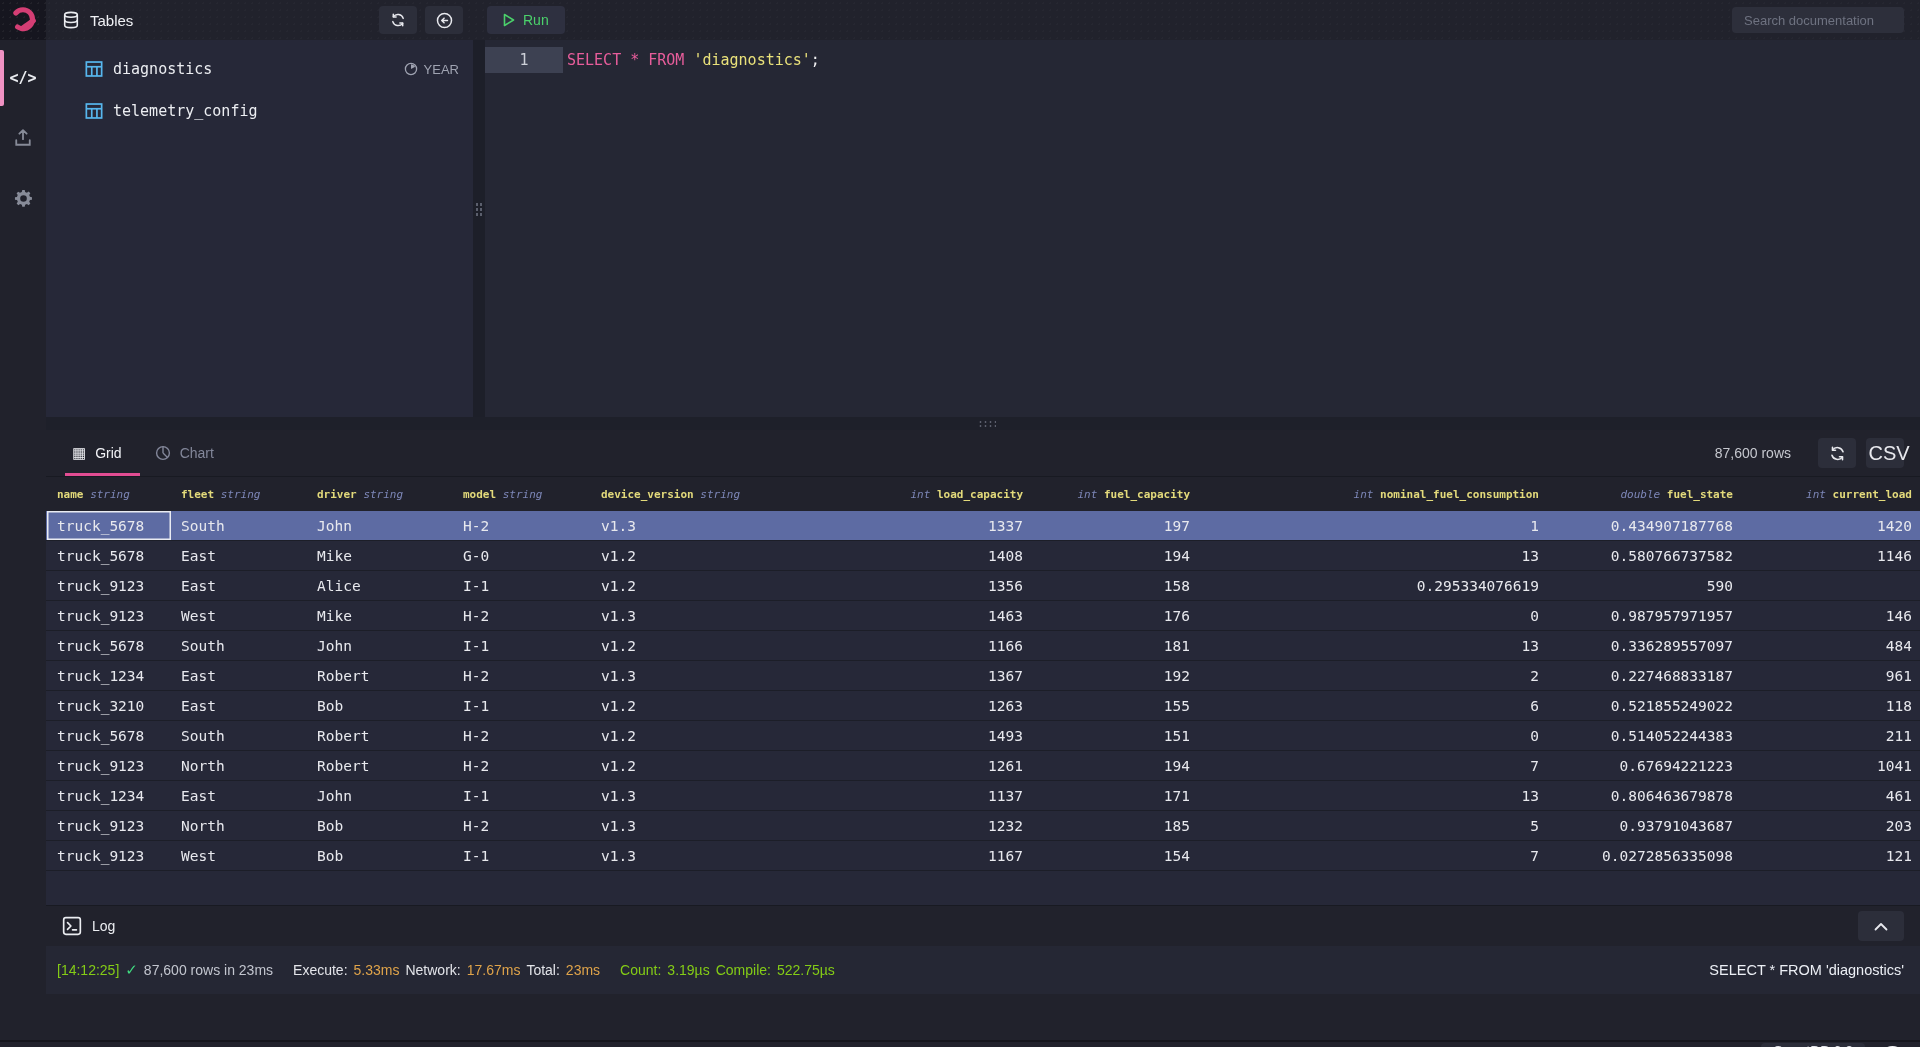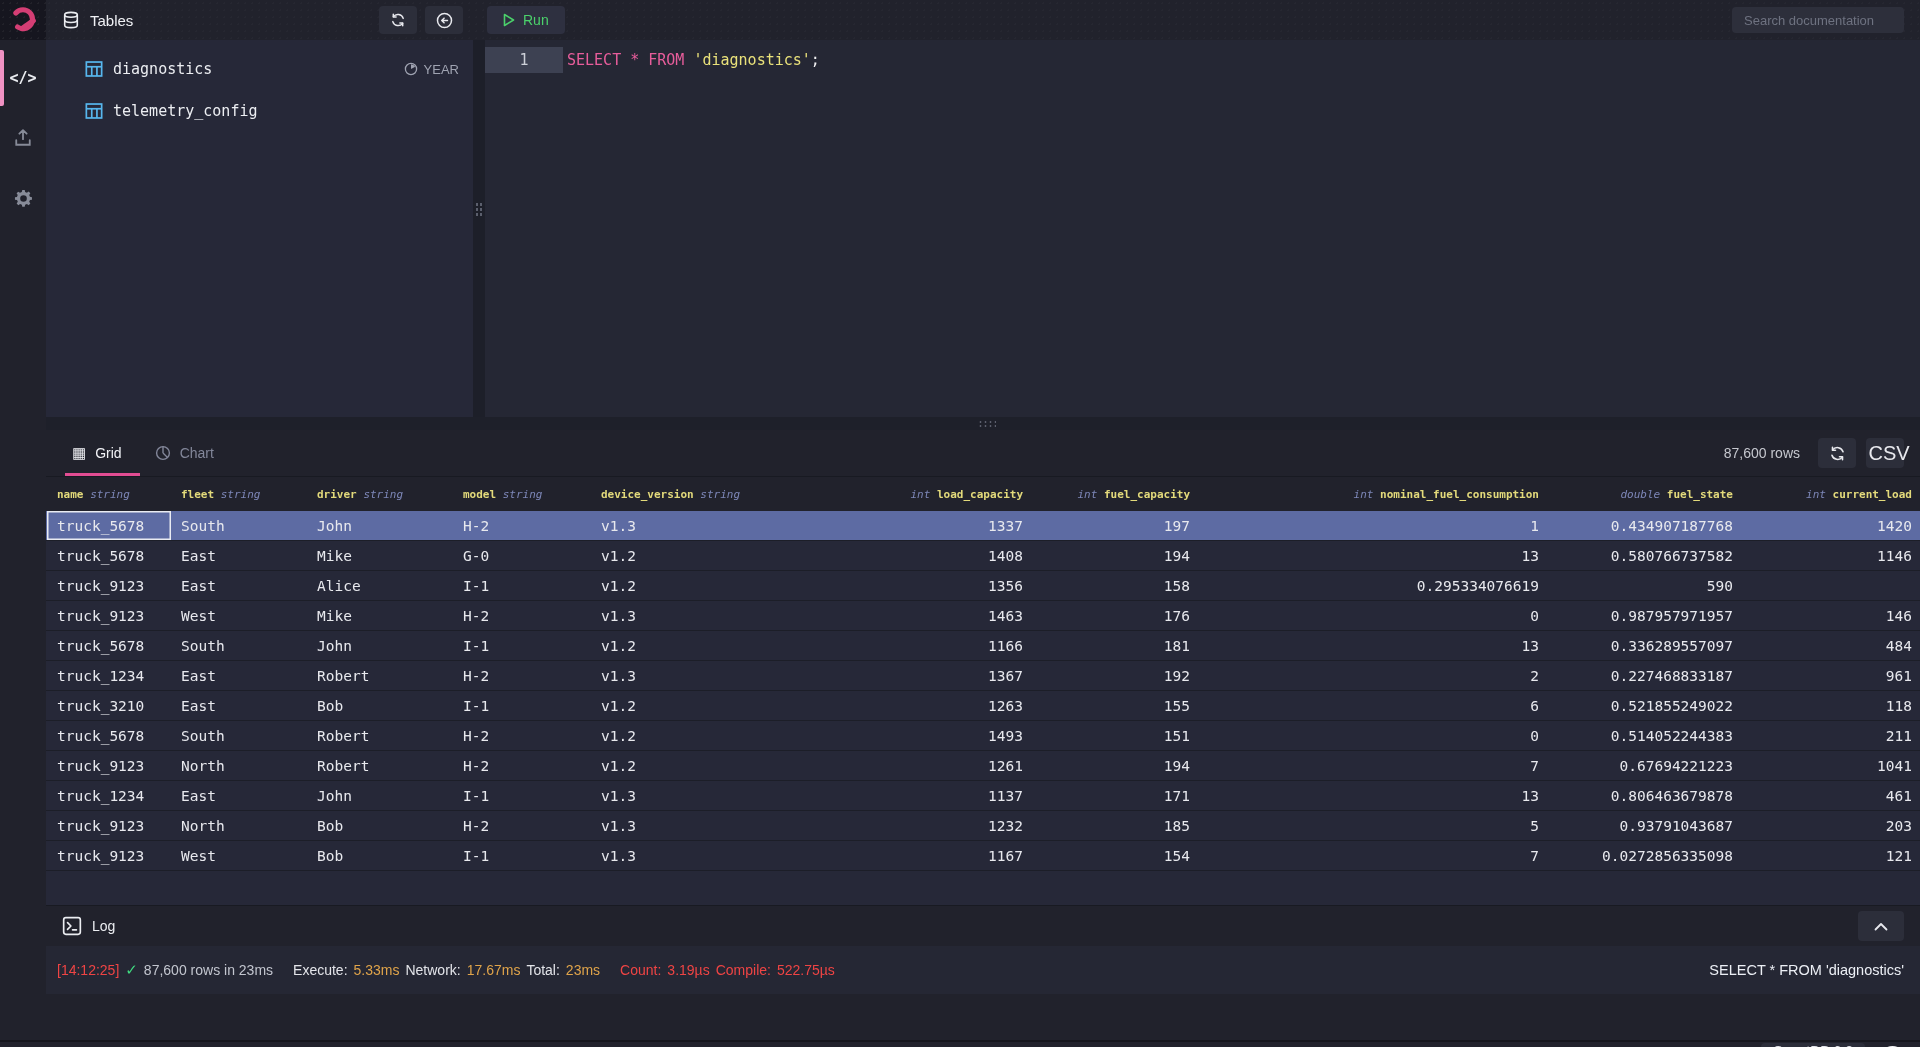--- a/index.html
+++ b/index.html
@@ -79,21 +79,21 @@
   
   .results { position:absolute; left:46px; top:430px; right:0; height:475px; background:#262838; }
   .tabbar { height:47px; background:#21222c; border-bottom:1px solid #181a22; display:flex; align-items:center; }
   .tab { height:100%; display:flex; align-items:center; gap:9px; padding:0 22px 0 11px; margin-left:0;
     font-size:14px; color:#83879a; cursor:pointer; position:relative; }
   .tab:first-child { margin-left:15px; }
   .tab.active { color:#f2f3f7; }
   .tab.active::after { content:""; position:absolute; left:4px; right:4px; bottom:0; height:3px; background:#e24d93; }
   .tab-icon { font-size:15px; }
   .res-right { margin-left:auto; display:flex; align-items:center; margin-right:16px; gap:10px; }
-  .rowcount { font-size:14px; color:#c6c8cf; margin-right:8px; }
+  .rowcount { font-size:14px; color:#c6c8cf; margin-right:17px; }
   .csv-btn { width:auto; padding:0 14px; gap:8px; height:30px; font-size:20px; }
   .csv-btn, .res-right .sq-btn { margin-left:0; }
   .res-right .sq-btn { width:38px; height:30px; }
 
   
   .grid-header, .grid-row {
     display:grid;
     grid-template-columns:124px 136px 146px 138px 200px 240px 167px 349px 194px minmax(0,1fr);
     padding-left:1px;
   }
@@ -114,21 +114,21 @@
   .grid-cell.focused { box-shadow:inset 0 0 0 1.5px #e9ebf2; }
 
   
   .logbar { position:absolute; left:46px; top:905px; right:0; height:41px; background:#21222c;
     border-top:1px solid #181a22; display:flex; align-items:center; padding:0 16px 0 16px;text-align:right; }
   .logbar .ltitle { font-size:14px; color:#eceef2; margin-left:10px; }
   .logbar .sq-btn { margin-left:auto; width:46px; height:30px; }
   .statusline { position:absolute; left:46px; top:946px; right:0; height:48px; background:#252734;
     display:flex; align-items:center; padding:0 16px 0 11px; font-size:14px; }
   .st { margin-right:6px; white-space:nowrap; }
-  .dim { color:#ef4444; } .lite { color:#c3c6cf; } .lbl { color:#e3e4e9; } .val { color:#e0a44a; }
+  .dim { color:#84cc16; } .lite { color:#c3c6cf; } .lbl { color:#e3e4e9; } .val { color:#e0a44a; }
   .gap { width:14px; flex:none; }
   .check { color:#3fd97f; font-size:15px; }
   .query-echo { margin-left:auto; color:#eceff5; font-size:14.5px; white-space:nowrap; }
 
   
   .footer { position:absolute; left:0; top:1040px; right:0; height:36px; background:#21222c;
     border-top:2px solid #15161d; display:flex; align-items:center; padding:0 14px 0 57px; }
   .copyright { font-size:13.5px; color:#9b9fad; }
   .foot-right { margin-left:auto; display:flex; align-items:center; gap:14px; }
   .conn { display:flex; align-items:center; gap:0; font-size:14px; color:#e3e4e9; }

